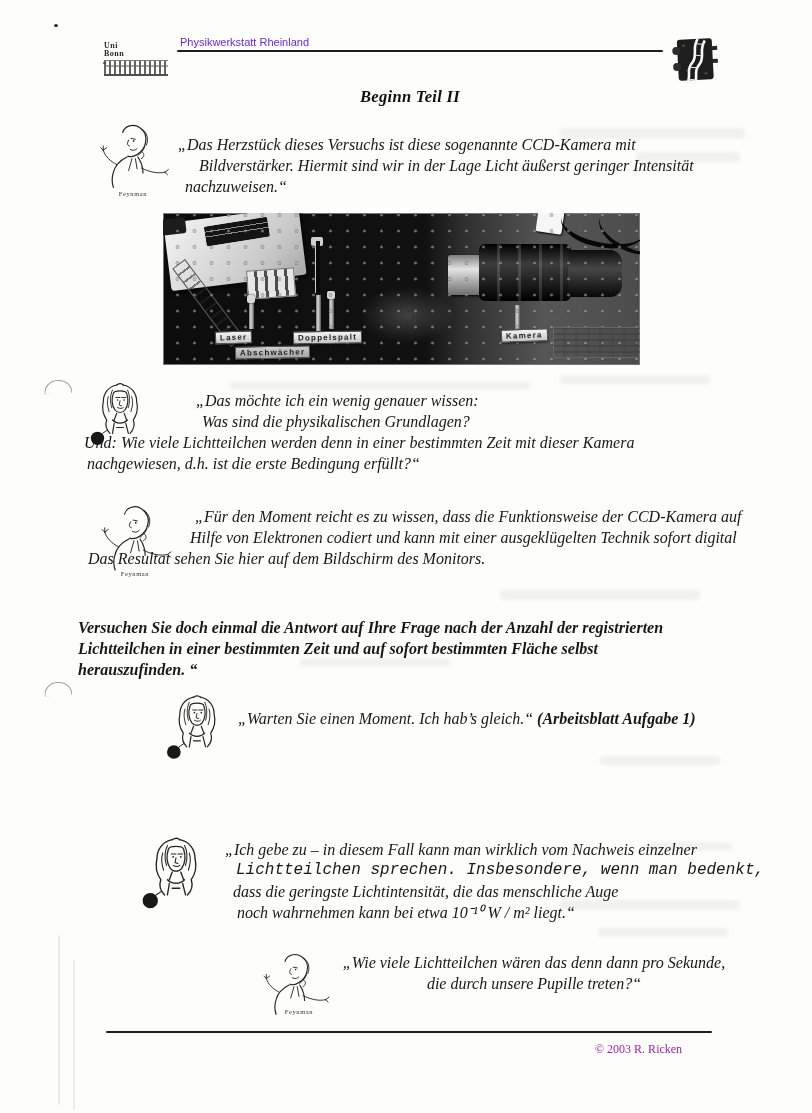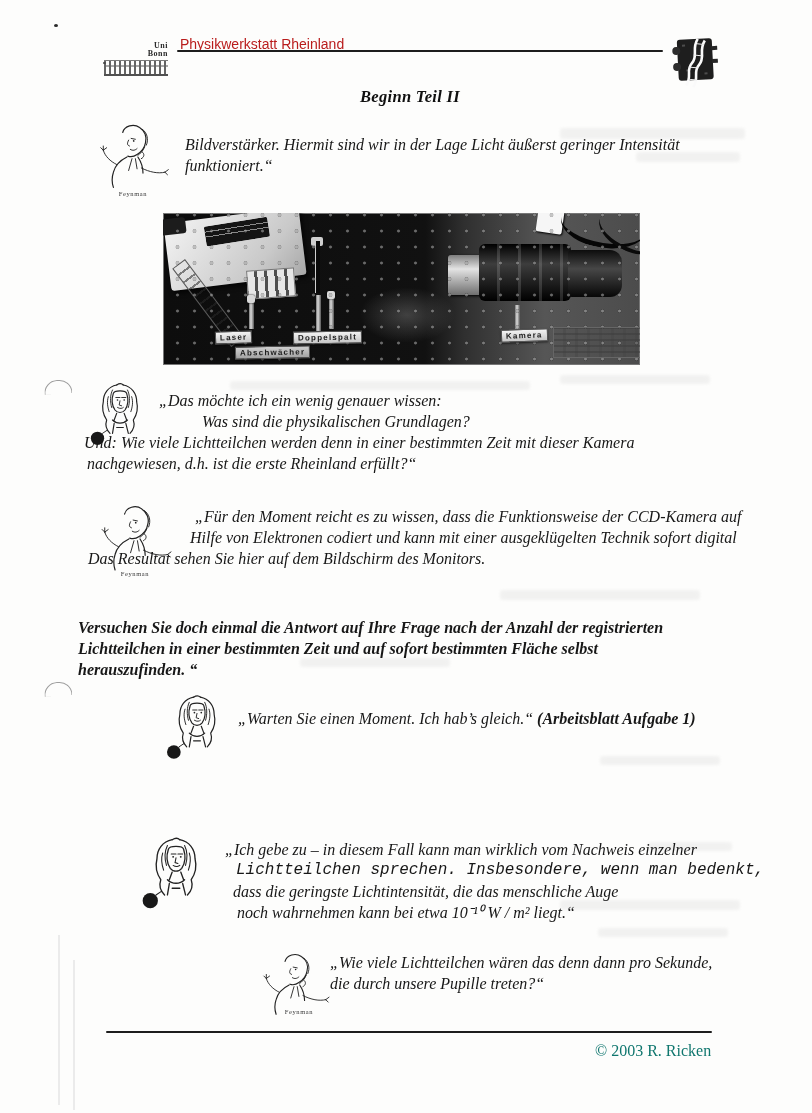--- a/index.html
+++ b/index.html
@@ -1,35 +1,35 @@
 <!DOCTYPE html>
 <html><head>
 <meta charset="utf-8">
 <style>
   html,body{margin:0;padding:0;background:#9a9a9a;}
   .page{position:relative;width:812px;height:1113px;background:#fdfdfc;overflow:hidden;
         font-family:"Liberation Serif",serif;color:#1b1b1b;}
   .abs{position:absolute;}
 
   
-  .hdr-title{font-family:"Liberation Sans",sans-serif;font-size:14px;color:#b91c1c;}
+  .hdr-title{font-family:"Liberation Sans",sans-serif;font-size:11px;color:#6d28d9;}
   .hdr-rule{height:2px;background:#1d1d1d;border-radius:1px;}
-  .logo{width:64px;text-align:right;}
+  .logo{width:64px;text-align:left;}
   .logo-txt{font:700 8px/8px "Liberation Serif",serif;color:#2a2a2a;letter-spacing:.5px;}
   .logo-bld{margin-top:2px;height:13px;border-top:1px solid #666;border-bottom:2px solid #333;
             background:repeating-linear-gradient(90deg,#4a4a4a 0 2px,transparent 2px 5px),
                        linear-gradient(transparent 0 4px,#9a9a9a 4px 6px,transparent 6px);opacity:.85;}
 
   
   .line{font-style:italic;font-size:16px;line-height:21px;white-space:nowrap;color:#171717;}
   .bold{font-weight:700;}
   .caption{font-size:6.5px;color:#3a3a3a;letter-spacing:.6px;text-align:center;font-family:"Liberation Serif",serif;}
-  .right{text-align:left;}
+  .right{text-align:center;}
   .title{font-style:italic;font-weight:700;font-size:16.5px;color:#101010;text-align:center;letter-spacing:.3px;}
-  .footer-txt{font-size:16px;color:#0f766e;}
+  .footer-txt{font-size:12px;color:#a21caf;}
 
   
   .portrait svg{display:block;}
   .sk{stroke:#222;stroke-width:1.4;fill:none;stroke-linecap:round;stroke-linejoin:round;}
   .sk2{stroke:#222;stroke-width:1.1;fill:none;stroke-linecap:round;}
 
   
   .photo{width:477px;height:152px;overflow:hidden;
          background:linear-gradient(90deg,#0d0d0d 0%,#111 55%,#2f2f2f 63%,#565656 80%,#4c4c4c 100%);
          box-shadow:0 0 0 1px #777 inset;}
@@ -143,22 +143,23 @@
       <circle cx="47" cy="24" r="1" fill="#222"></circle>
       <path class="sk" d="M39 43 C31 47 25 53 23 61 C21 67 21 73 23 79 M52 43 C56 49 58 55 58 62"></path>
       <path class="sk2" d="M45 45 L41 59 M49 45 L51 57"></path>
       <path class="sk2" d="M27 52 C19 48 13 42 11 35 M11 35 l-3 -3 M11 35 l0 -5 M11 35 l4 -3"></path>
       <path class="sk2" d="M56 56 C66 61 76 63 84 61 M84 61 l4 -3 M84 61 l3 3"></path>
     </svg>
   </div>
   <div class="abs caption" style="left:102px;top:190px;width:62px;">Feynman</div>
 
   <div class="abs" style="left:178px;top:134px;">
-    <div class="line" style="margin-left:7px;text-align:right;">Bildverstärker. Hiermit sind wir in der Lage Licht äußerst geringer Intensität</div>
-    <div class="line" style="margin-left:7px;">funktioniert.“</div>
+    <div class="line">„Das Herzstück dieses Versuchs ist diese sogenannte CCD-Kamera mit</div>
+    <div class="line" style="margin-left:21px;text-align:right;">Bildverstärker. Hiermit sind wir in der Lage Licht äußerst geringer Intensität</div>
+    <div class="line" style="margin-left:7px;">nachzuweisen.“</div>
   </div>
 
   <div class="abs photo" style="left:163px;top:213px;">
     <div class="laser-unit">
       <div class="laser-label"></div>
       <div style="position:absolute;left:-4px;top:-4px;width:26px;height:16px;background:#1c1c1c;border-radius:3px;"></div>
     </div>
     <div class="ruler"></div>
     <div class="comb"></div>
     <div class="post" style="left:86px;top:88px;height:28px;"></div>
@@ -194,24 +195,24 @@
       <path class="sk2" d="M35 21 l5 0 M42 21 l5 0 M40 25 l-1 5 l3 1 M37 33 C40 35 43 34 44 33"></path>
       <circle cx="37" cy="24" r="1" fill="#222"></circle>
         <circle cx="45" cy="24" r="1" fill="#222"></circle>
       <path class="sk" d="M36 40 L33 48 M45 40 L48 48 M31 48 C36 53 44 53 49 48 M33 52 L31 64 M47 52 L50 64 M36 57 L44 57"></path>
       <circle cx="13" cy="70" r="8" fill="#181818"></circle>
       <path class="sk2" d="M19 64 l6 -4"></path>
     </svg>
   </div>
 
   <div class="abs" style="left:84px;top:390px;">
-    <div class="line" style="margin-left:75px;">„Das möchte ich ein wenig genauer wissen:</div>
+    <div class="line" style="margin-left:112px;">„Das möchte ich ein wenig genauer wissen:</div>
     <div class="line" style="margin-left:118px;">Was sind die physikalischen Grundlagen?</div>
     <div class="line">Und: Wie viele Lichtteilchen werden denn in einer bestimmten Zeit  mit dieser Kamera</div>
-    <div class="line" style="margin-left:3px;">nachgewiesen, d.h. ist die erste Rheinland erfüllt?“</div>
+    <div class="line" style="margin-left:3px;">nachgewiesen, d.h. ist die erste Bedingung erfüllt?“</div>
   </div>
 
   <div class="abs portrait" style="left:92px;top:502px;">
     <svg width="84" height="74" viewBox="0 0 90 86">
       <path class="sk" d="M34 14 C36 6 47 3 54 8 C60 12 63 19 61 26 C60 32 56 37 51 40 C47 43 43 43 40 42"></path>
       <path class="sk2" d="M57 10 C63 14 65 22 62 29 M60 31 C58 36 55 39 52 41 M57 37 C60 39 60 43 56 45"></path>
       <path class="sk2" d="M44 21 l5 1 M41 23 C39 27 39 29 42 30 M43 34 C46 36 49 35 51 33"></path>
       <circle cx="47" cy="24" r="1" fill="#222"></circle>
       <path class="sk" d="M39 43 C31 47 25 53 23 61 C21 67 21 73 23 79 M52 43 C56 49 58 55 58 62"></path>
       <path class="sk2" d="M45 45 L41 59 M49 45 L51 57"></path>

